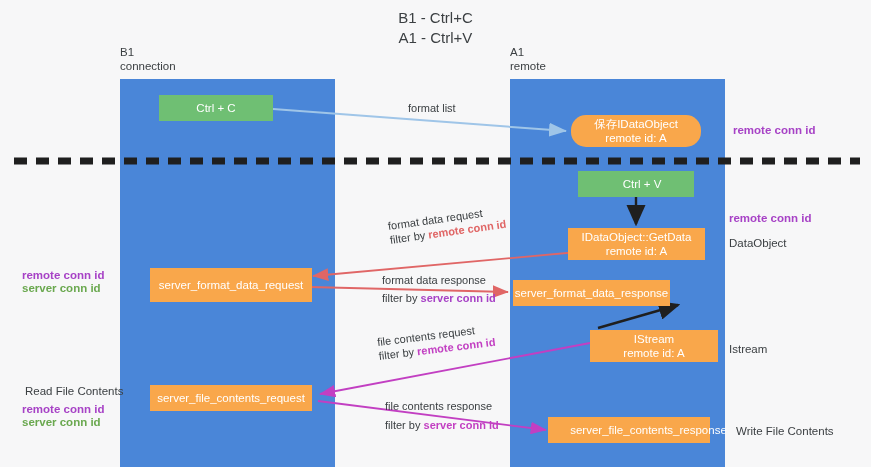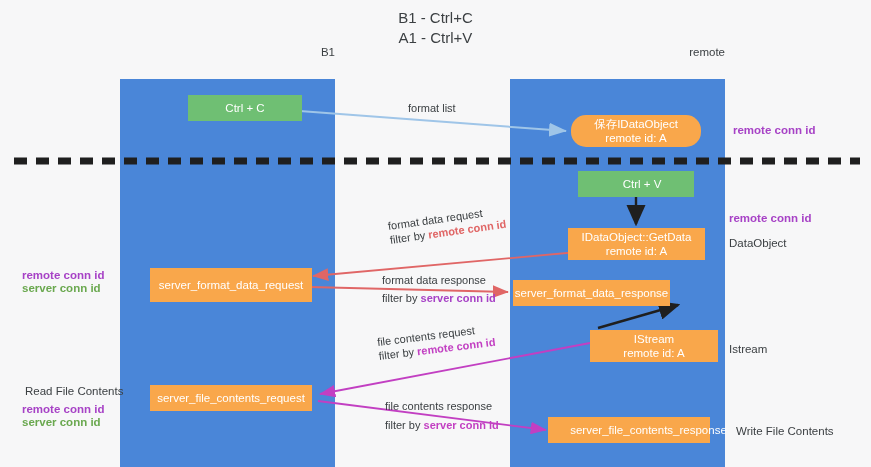--- a/index.html
+++ b/index.html
@@ -25,21 +25,21 @@
     background: #4a86d8;
     top: 79px;
     height: 388px;
   }
   #lane-b1 { left: 120px; width: 215px; }
   #lane-a1 { left: 510px; width: 215px; }
 
   
   .lane-head {
     position: absolute;
-    text-align: right;
+    text-align: left;
     font-size: 11.5px;
     line-height: 13.5px;
     color: #3c4043;
   }
   #head-b1 { left: 120px; top: 46px; width: 215px; }
   #head-a1 { left: 510px; top: 46px; width: 215px; }
   .lane-head .l1 { display: block; }
   .lane-head .l2 { display: block; }
 
   #title {
@@ -133,26 +133,28 @@
   <line x1="318" y1="401" x2="546" y2="430" stroke="#c23fc2" stroke-width="1.8" marker-end="url(#ah-magenta)"></line>
 </svg>
 
 <div id="title">
   <span>B1 - Ctrl+C</span>
   <span>A1 - Ctrl+V</span>
 </div>
 
 <div class="lane-head" id="head-b1">
   <span class="l1">B1</span>
+  <span class="l2">connection</span>
 </div>
 <div class="lane-head" id="head-a1">
+  <span class="l1">A1</span>
   <span class="l2">remote</span>
 </div>
 
-<div class="node green" style="left:159px; top:95px; width:114px; height:26px;margin-left:29px;">
+<div class="node green" style="left:159px; top:95px; width:114px; height:26px;">
   <span class="ln">Ctrl + C</span>
 </div>
 
 <div class="node orange" style="left:571px; top:115px; width:130px; height:32px;border-radius:15px;">
   <span class="ln">保存IDataObject</span>
   <span class="ln">remote id: A</span>
 </div>
 
 <div class="node green" style="left:578px; top:171px; width:116px; height:26px;padding-left:16px;">
   <span class="ln">Ctrl + V</span>

